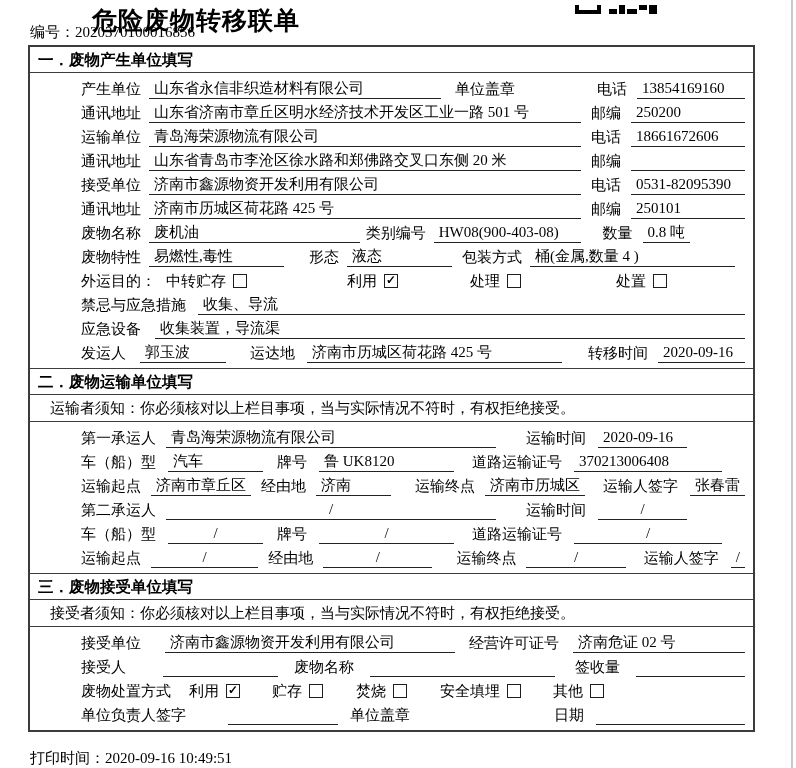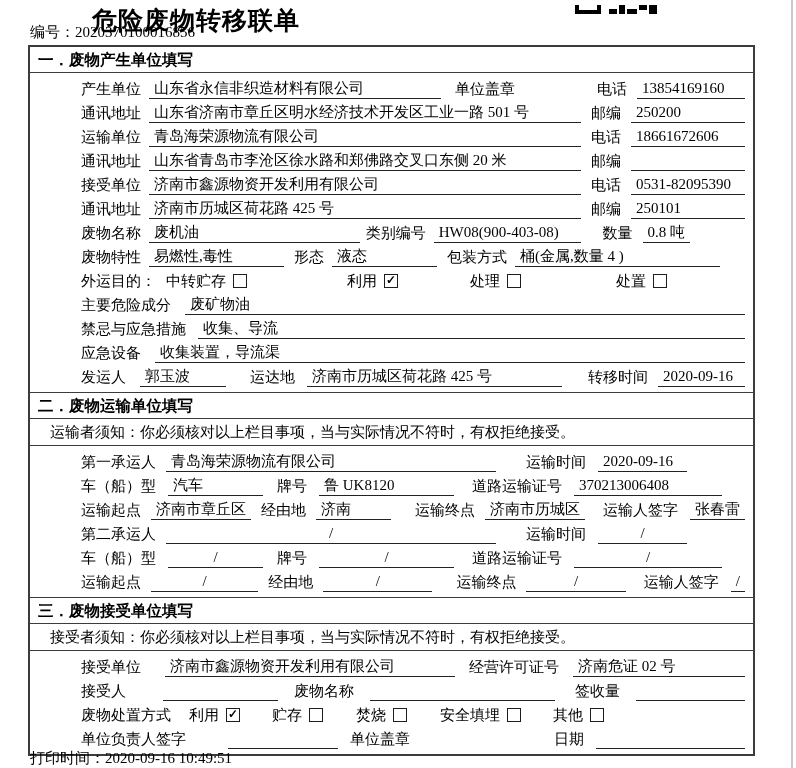--- a/index.html
+++ b/index.html
@@ -101,21 +101,21 @@
           <span class="lbl">废物名称</span>
           <span class="val" style="width: 230px; margin-left: 6px;">废机油</span>
           <span class="lbl" style="margin-left: 4px;">类别编号</span>
           <span class="val" style="width: 160px; margin-left: 6px;">HW08(900-403-08)</span>
           <span class="lbl" style="margin-left: 20px;">数量</span>
           <span class="val fill" style="margin-left: 8px; margin-right: 55px;">0.8 吨</span>
         </div>
         <div class="row">
           <span class="lbl">废物特性</span>
           <span class="val" style="width: 135px; margin-left: 6px;">易燃性,毒性</span>
-          <span class="lbl" style="margin-left: 8px;">形态</span>
+          <span class="lbl" style="margin-left: 23px;">形态</span>
           <span class="val" style="width: 105px; margin-left: 6px;">液态</span>
           <span class="lbl" style="margin-left: 8px;">包装方式</span>
           <span class="val" style="width: 205px; margin-left: 6px;">桶(金属,数量 4 )</span>
         </div>
         <div class="row">
           <span class="lbl">外运目的：</span>
           <span class="cb" style="margin-left: 8px;">
             <span>中转贮存</span>
             <span class="cb-box"></span>
           </span>
@@ -124,24 +124,20 @@
             <span class="cb-box">✓</span>
           </span>
           <span class="cb" style="margin-left: 72px;">
             <span>处理</span>
             <span class="cb-box"></span>
           </span>
           <span class="cb" style="margin-left: 95px; margin-top: 37px;">
             <span>处置</span>
             <span class="cb-box"></span>
           </span>
-        </div>
-        <div class="row">
-          <span class="lbl">主要危险成分</span>
-          <span class="val fill" style="margin-left: 12px;">废矿物油</span>
         </div>
         <div class="row">
           <span class="lbl">禁忌与应急措施</span>
           <span class="val fill" style="margin-left: 10px;">收集、导流</span>
         </div>
         <div class="row">
           <span class="lbl">应急设备</span>
           <span class="val fill" style="margin-left: 12px;">收集装置，导流渠</span>
         </div>
         <div class="row">

